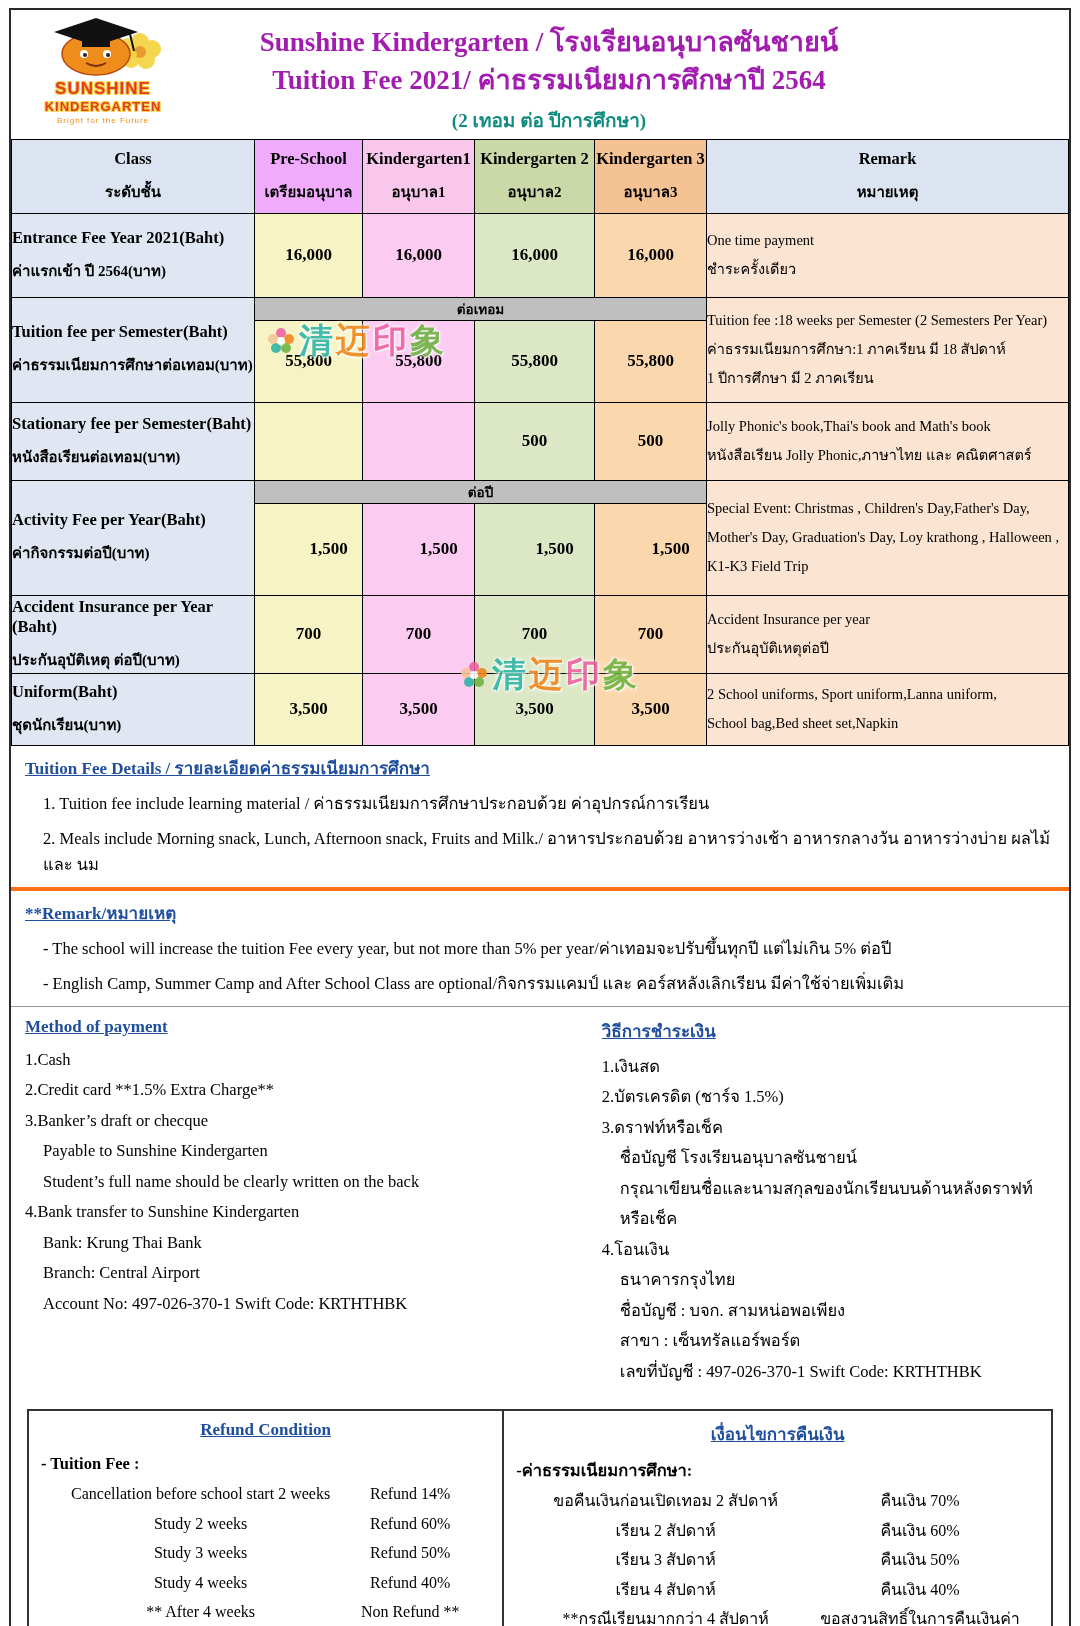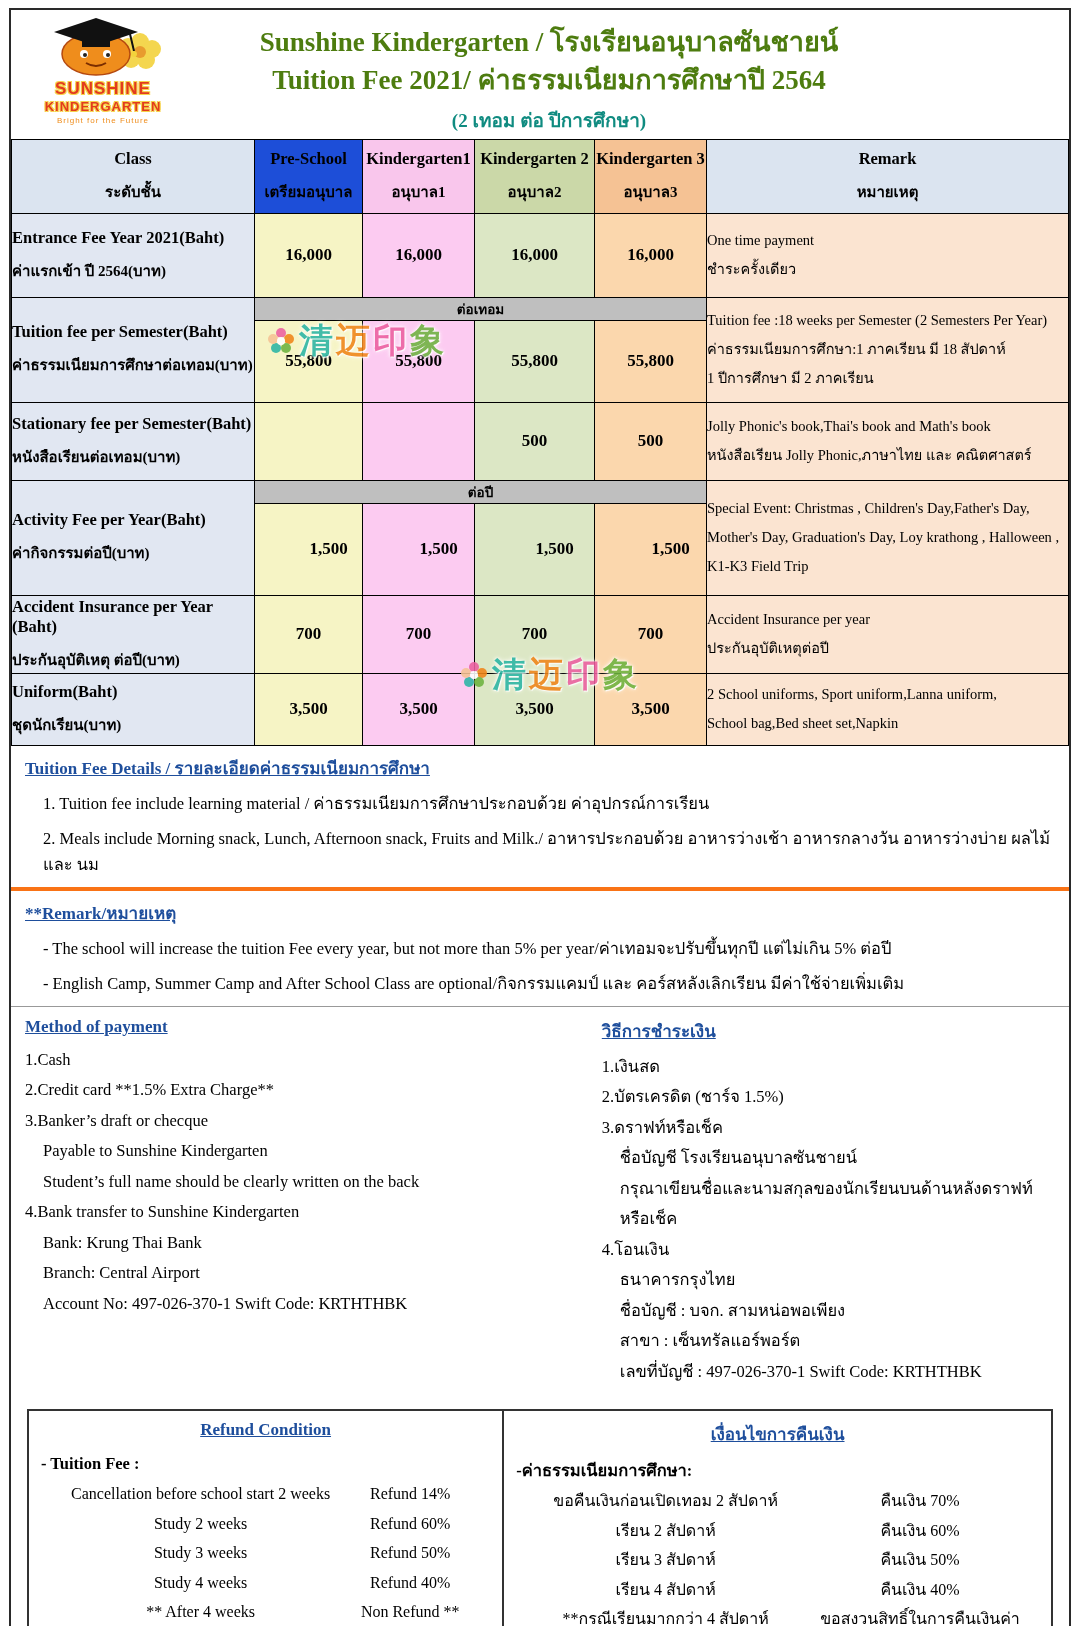--- a/index.html
+++ b/index.html
@@ -14,31 +14,31 @@
 
   
   .doc-header { display: flex; align-items: flex-start; padding: 6px 8px 4px; }
   .logo { width: 168px; text-align: center; line-height: 1.1; }
   .logo-l1 { color:#e23b1e; font-family:"Liberation Sans",sans-serif; font-weight:bold; font-size:17px; letter-spacing:1px;
              text-shadow: 1px 1px 0 #f7d24a, -1px -1px 0 #f7d24a, 1px -1px 0 #f7d24a, -1px 1px 0 #f7d24a; }
   .logo-l2 { color:#e23b1e; font-family:"Liberation Sans",sans-serif; font-weight:bold; font-size:13px; letter-spacing:1px;
              text-shadow: 1px 1px 0 #f7d24a, -1px -1px 0 #f7d24a, 1px -1px 0 #f7d24a, -1px 1px 0 #f7d24a; margin-top:2px; }
   .logo-tag { color:#ef8d1c; font-family:"Liberation Sans",sans-serif; font-size:8px; margin-top:2px; letter-spacing:1px; }
   .titles { flex:1; text-align:center; margin-right:150px; padding-top:8px; }
-  .t1 { color:#4d7c0f; font-weight:bold; font-size:27px; line-height:1.4; }
+  .t1 { color:#a21caf; font-weight:bold; font-size:27px; line-height:1.4; }
   .t2 { color:#0f8b80; font-weight:bold; font-size:19px; margin-top:5px; }
 
   
   .fee-table { width:100%; border-collapse:collapse; table-layout:fixed; }
   .fee-table th, .fee-table td { border:1.5px solid #000; vertical-align:middle; padding:0; }
   .hrow th { height:74px; font-weight:bold; }
   .cellpair .en { font-size:16.5px; font-weight:bold; }
   .cellpair .th2 { font-size:15px; font-weight:bold; margin-top:11px; }
   .bg-head-label { background:#dbe4f0; }
-  .bg-pre-h { background:#1d4ed8; } .bg-k1-h { background:#f9c6ec; }
+  .bg-pre-h { background:#f0abfc; } .bg-k1-h { background:#f9c6ec; }
   .bg-k2-h { background:#cbd8a8; } .bg-k3-h { background:#f5c294; }
   .bg-pre { background:#f6f4c5; } .bg-k1 { background:#fccbf1; }
   .bg-k2 { background:#dce7c5; } .bg-k3 { background:#fbd7ad; }
   .lbl { background:#e1e7f2; text-align:left; padding:10px 4px 10px 10px; }
   .v { text-align:center; font-weight:bold; font-size:17px; }
   .rem { background:#fbe4d1; padding:5px 9px; text-align:left; }
   .rem div { font-size:14.5px; line-height:2.0; }
   .band { background:#bfbfbf; text-align:center; font-weight:bold; font-size:13.5px; height:20px; }
   tr.vr-entrance td { height:84px; } tr.vr-tuition td { height:82px;margin-top:12px; }
   tr.vr-stationary td { height:78px; } tr.vr-activity td { height:92px;padding-left:40px; }

